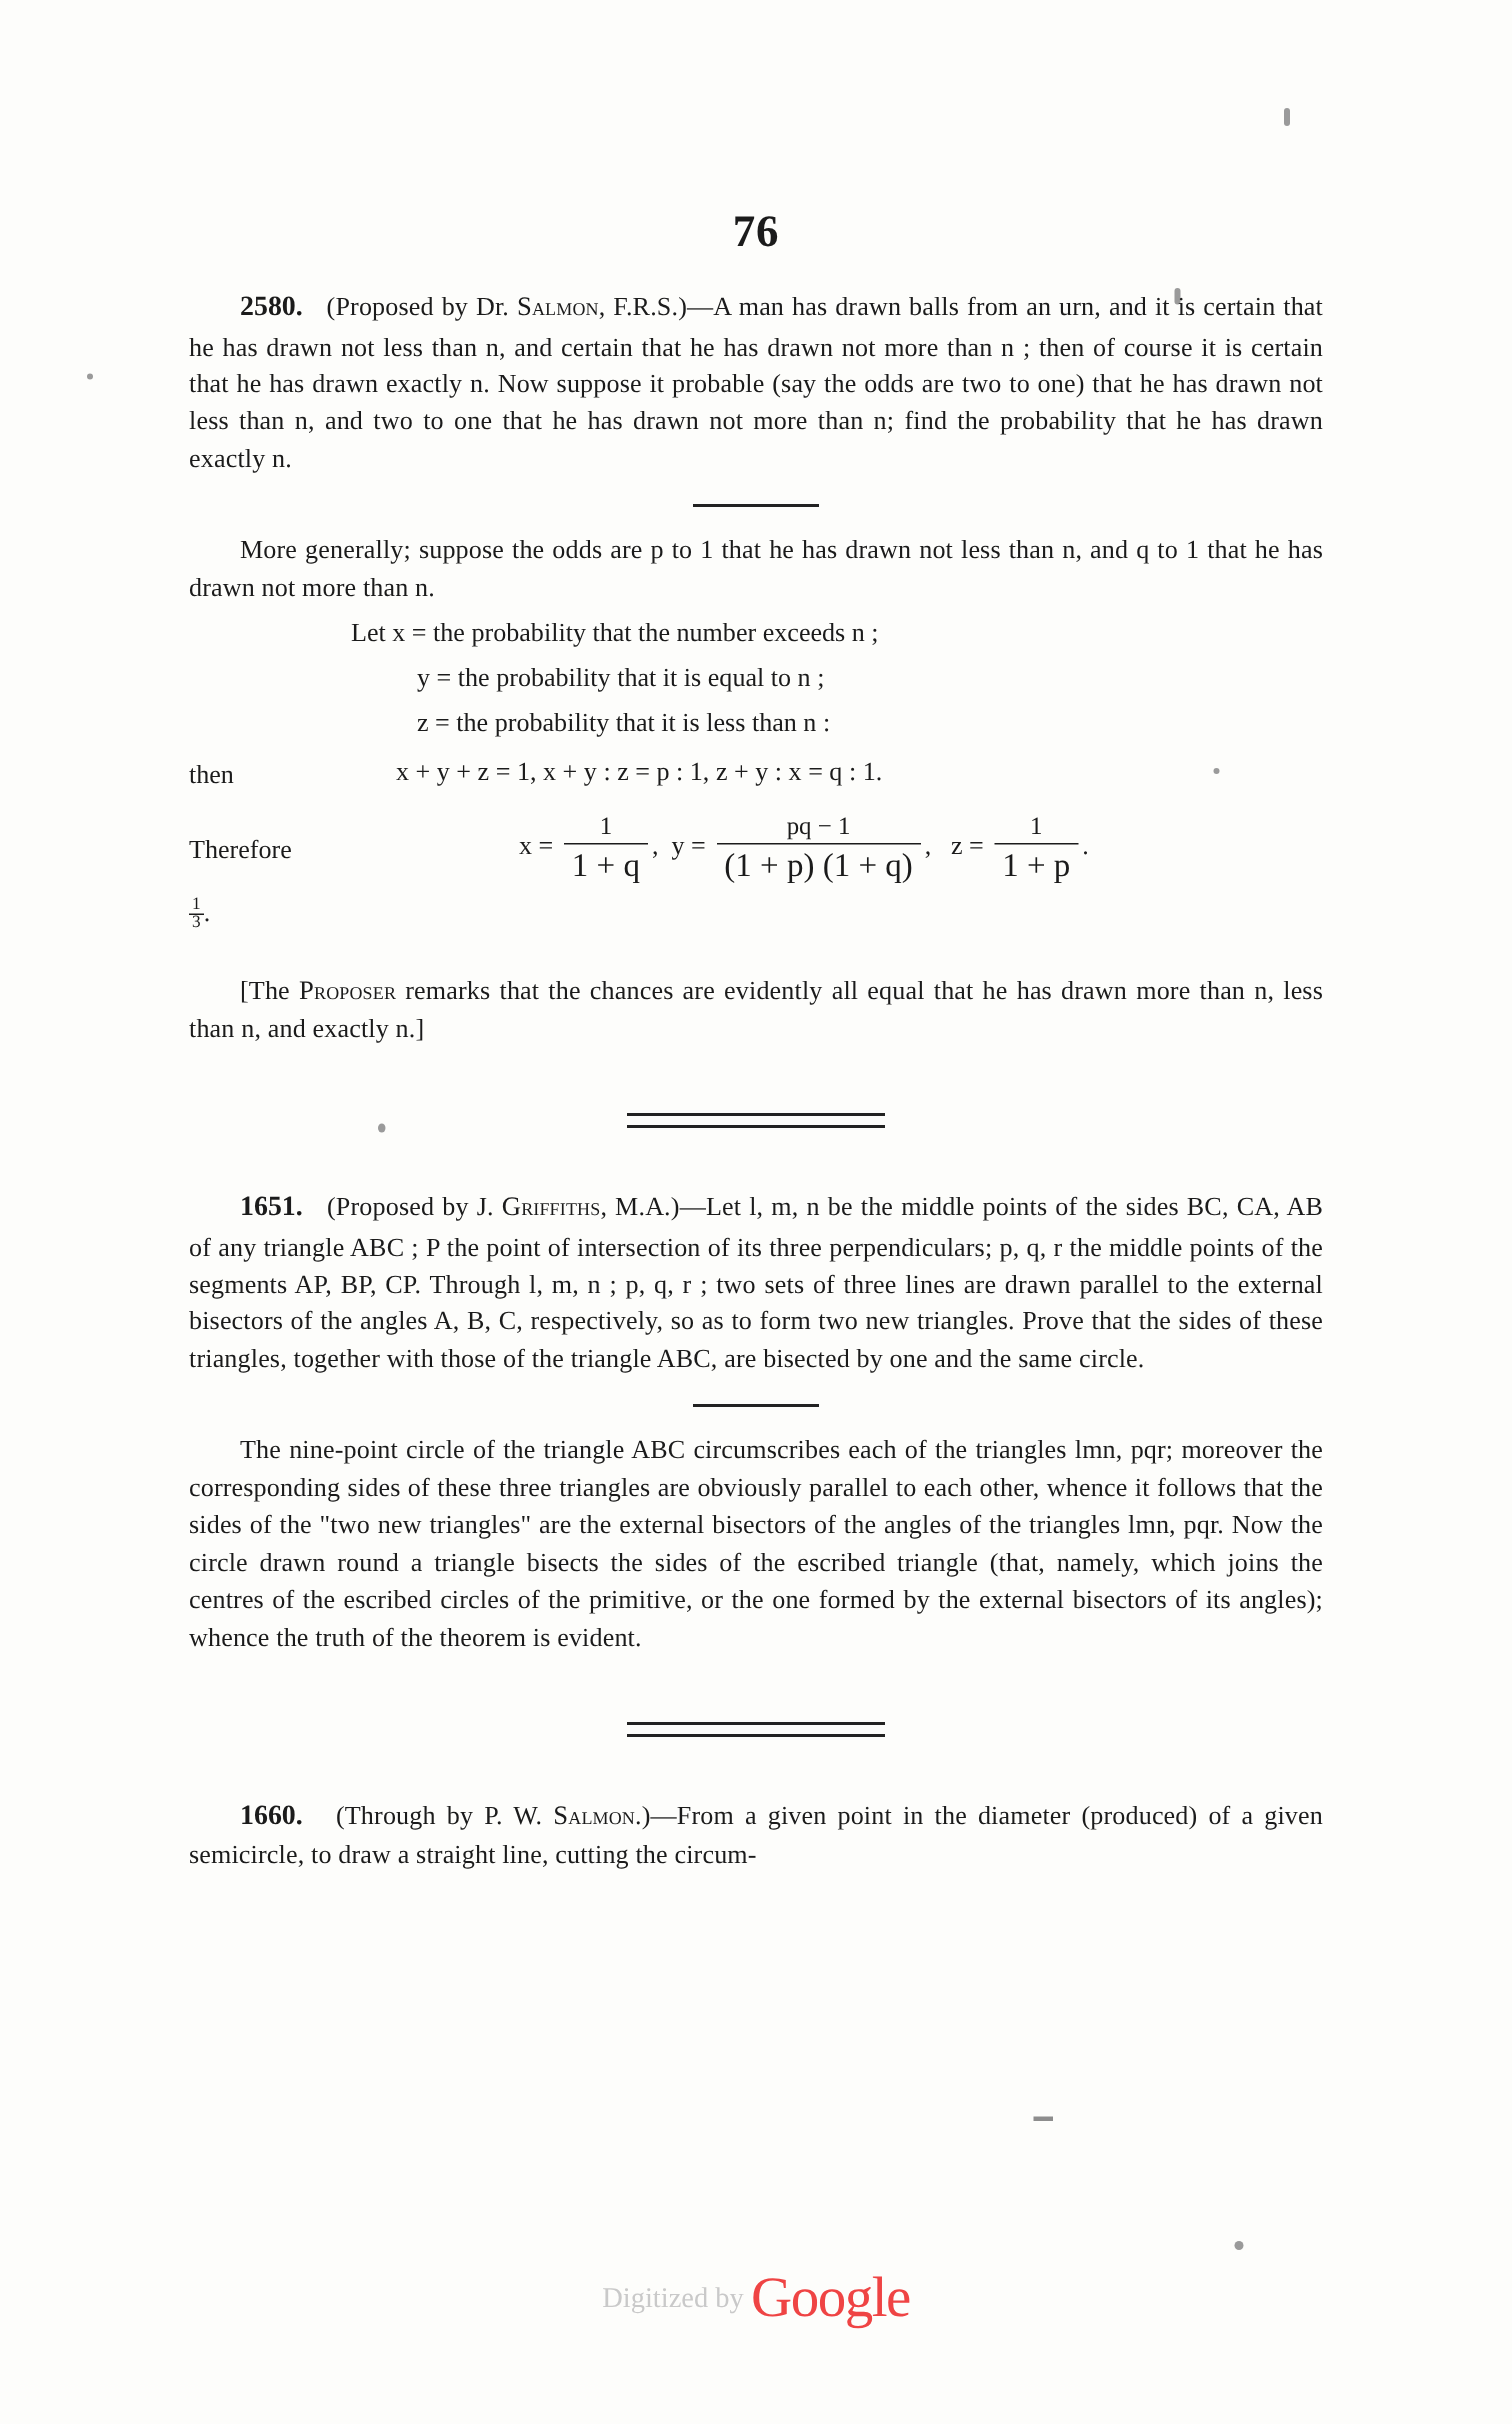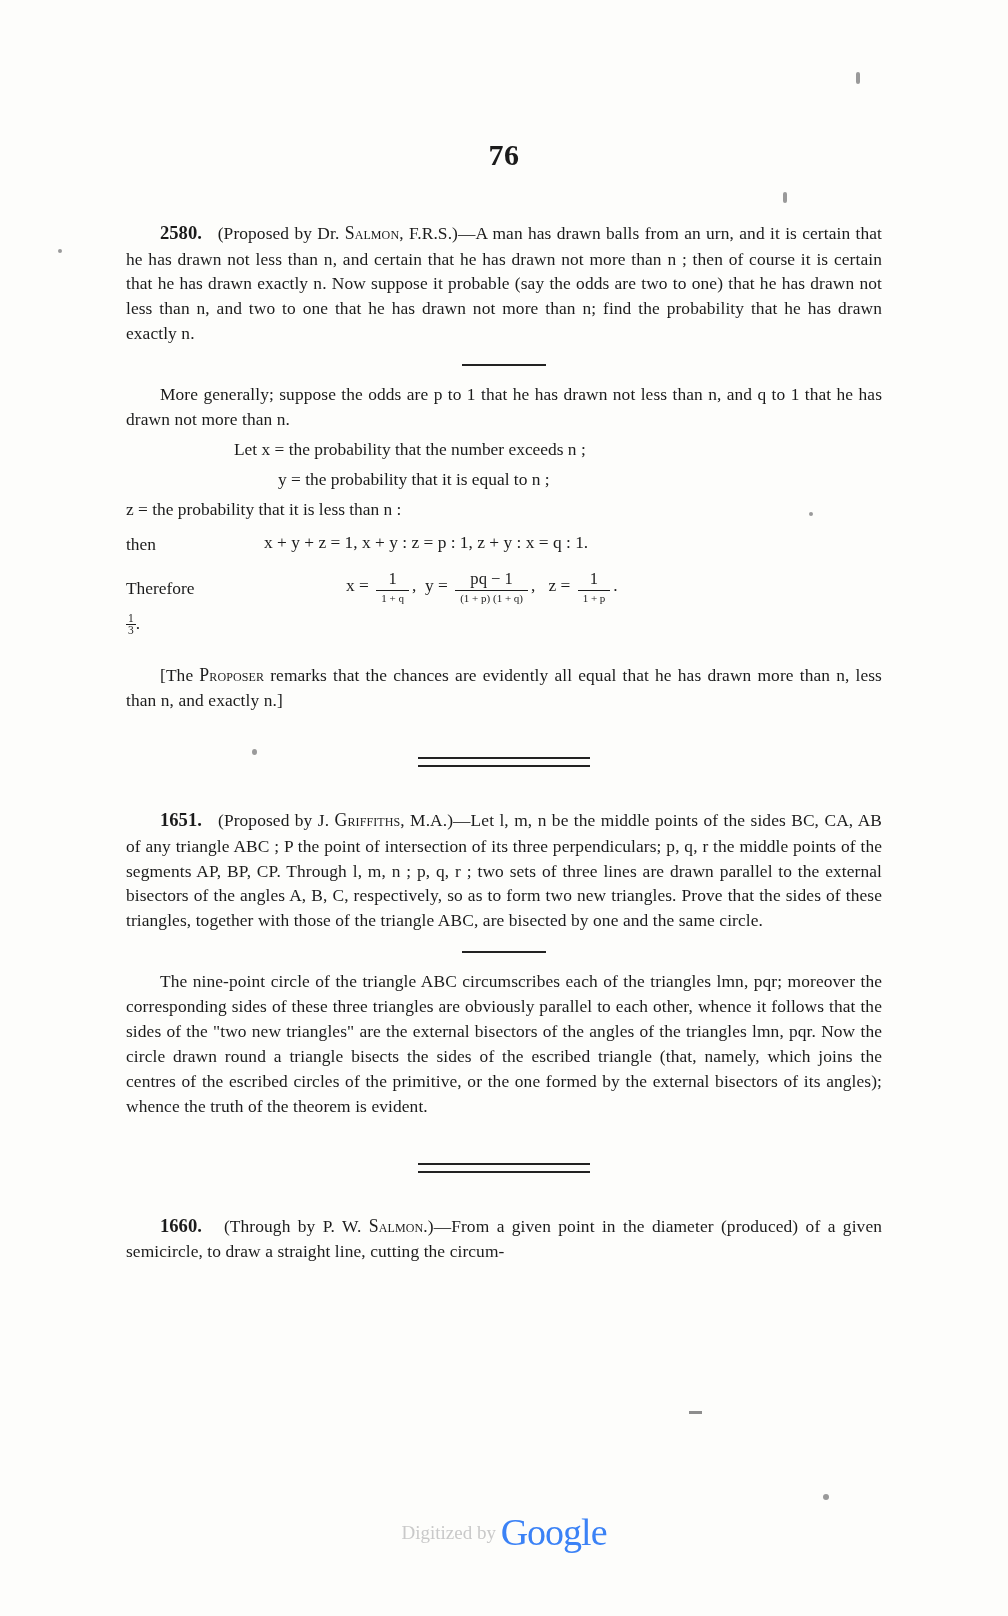--- a/index.html
+++ b/index.html
@@ -25,21 +25,21 @@
     left: 126px;
     top: 0;
     width: 756px;
   }
   .page-number {
     text-align: center;
     font-size: 30px;
     font-weight: bold;
     letter-spacing: 0.5px;
     margin-top: 138px;
-    margin-bottom: 48px;
+    margin-bottom: 20px;
     font-family: "Liberation Serif", serif;
   }
   .para {
     font-size: 17.4px;
     line-height: 1.43;
     text-align: justify;
     margin: 0 0 2px 0;
     letter-spacing: 0.1px;
   }
   .para.indent {
@@ -77,21 +77,21 @@
   }
   .solution-head .it { font-style: italic; }
   .solution-head.two-line { line-height: 1.35; }
   .mathline {
     font-size: 17.4px;
     line-height: 1.5;
     margin: 4px 0;
   }
   .mathline.l1 { margin-left: 108px; }
   .mathline.l2 { margin-left: 152px; }
-  .mathline.l3 { }
+  .mathline.l3 { margin-left: 152px; }
   .eqrow {
     display: flex;
     align-items: flex-start;
     font-size: 17.4px;
     margin-top: 10px;
   }
   .eqrow .lbl {
     width: 108px;
     flex: 0 0 108px;
     padding-top: 2px;
@@ -107,21 +107,21 @@
   }
   .frac .numer {
     display: block;
     border-bottom: 1.4px solid #1b1b1b;
     padding: 0 5px 1px 5px;
     font-size: 16.6px;
   }
   .frac .denom {
     display: block;
     padding: 1px 5px 0 5px;
-    font-size: 11px;
+    font-size: 22px;
   }
   .smallfrac {
     display: inline-block;
     vertical-align: middle;
     font-size: 11.5px;
     line-height: 1;
     text-align: center;
   }
   .smallfrac .n { display: block; border-bottom: 1px solid #1b1b1b; padding: 0 2px; }
   .smallfrac .d { display: block; padding: 0 2px; }
@@ -137,21 +137,21 @@
     bottom: 62px;
     text-align: center;
     color: #c9c9c9;
     font-size: 19px;
     font-family: "Liberation Serif", serif;
   }
   .footer-google .big {
     font-size: 38px;
     letter-spacing: -1px;
     vertical-align: -6px;
-    color: #3b82f6;
+    color: #ef4444;
   }
   .speck { position: absolute; background: #9a9a9a; border-radius: 50%; }
   .dash { position: absolute; background: #8d8d8d; }
 </style>
 </head>
 <body>
 
 <div class="page">
 
   <div class="speck" style="left:856px; top:72px; width:4px; height:12px; border-radius:2px;"></div>

